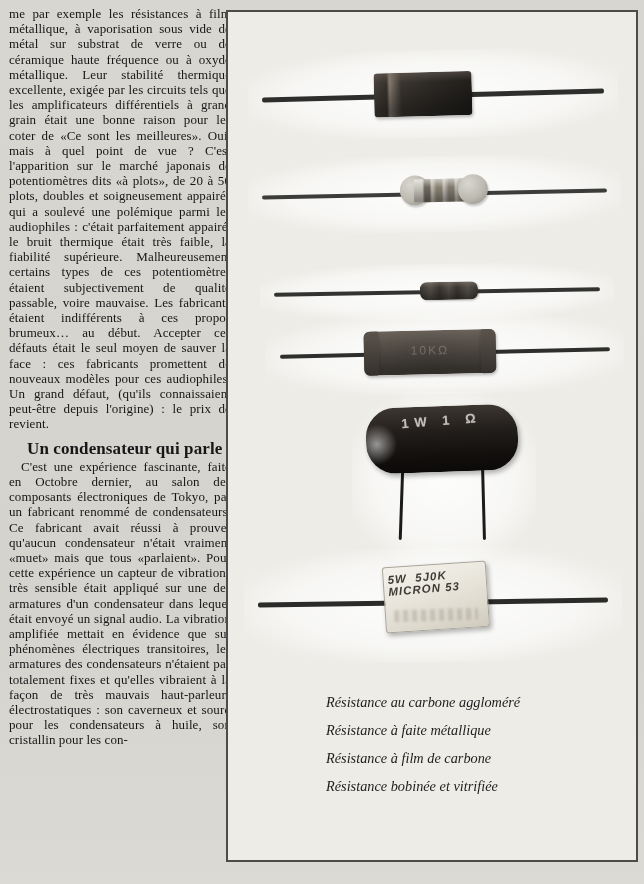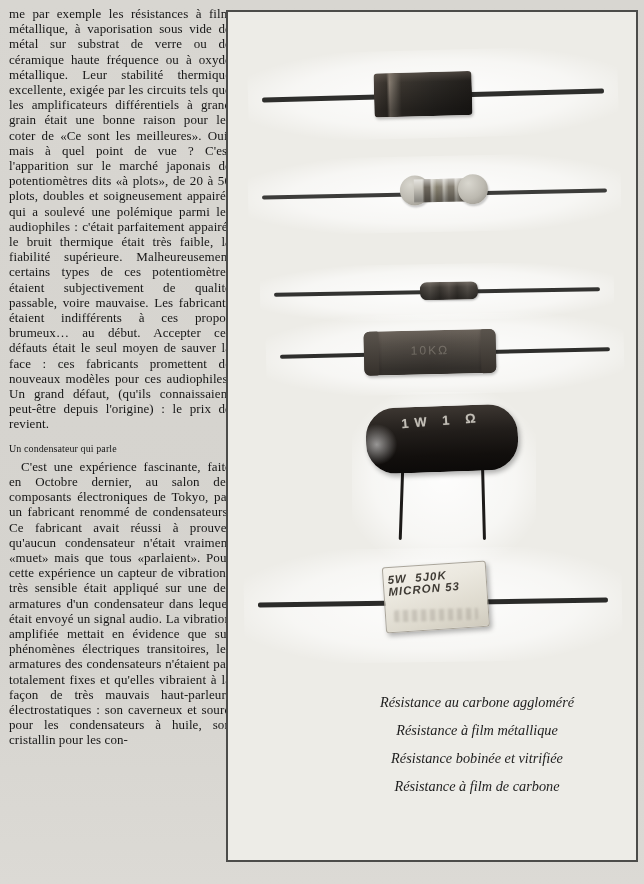--- a/index.html
+++ b/index.html
@@ -18,23 +18,23 @@
   .col{
     position:absolute;left:9px;top:6px;width:222px;
     color:#161616;
     font-size:13px;line-height:15.2px;
     text-align:justify;
     letter-spacing:.1px;
   }
   .col p{margin:0;}
   .col p.indent{text-indent:12px;}
   .col h3{
-    margin:9px 0 3px 0;
-    font-size:10px;line-height:15px;
-    font-weight:normal;text-align:left;
+    margin:9px 0 3px 18px;
+    font-size:17px;line-height:15px;
+    font-weight:bold;text-align:left;
   }
   
   .figure-box{
     position:absolute;left:226px;top:10px;width:408px;height:848px;
     border:2px solid #4c4c4a;
     background:#edece7;
   }
   .resistor{position:absolute;}
   .halo{position:absolute;inset:-14px;background:radial-gradient(ellipse at 50% 50%,rgba(255,255,255,.9) 0%,rgba(255,255,255,.55) 55%,rgba(255,255,255,0) 80%);}
   .lead{position:absolute;background:#2e2e2c;border-radius:2px;}
@@ -132,21 +132,21 @@
   .r6 .smudge{
     position:absolute;left:8px;right:10px;top:44px;height:12px;opacity:.35;filter:blur(1px);
     background:repeating-linear-gradient(90deg,#9a948a 0 5px,#d8d4c8 5px 9px);
     transform:rotate(2deg);border-radius:2px;
   }
   
   .captions{
     position:absolute;left:98px;top:682px;width:302px;
     font-size:14.3px;font-style:italic;color:#1d1d1d;line-height:16px;
   }
-  .captions p{margin:0 0 12px 0;text-align:center;}
+  .captions p{margin:0 0 12px 0;}
 </style>
 </head>
 <body>
 
 <div class="page">
 
   <div class="col">
     <p>me par exemple les résistances à film métallique, à vaporisation sous vide de métal sur substrat de verre ou de céramique haute fréquence ou à oxyde métallique. Leur stabilité thermique excellente, exigée par les circuits tels que les amplificateurs différentiels à grand grain était une bonne raison pour les coter de «Ce sont les meilleures». Oui, mais à quel point de vue ? C'est l'apparition sur le marché japonais de potentiomètres dits «à plots», de 20 à 50 plots, doubles et soigneusement appairés qui a soulevé une polémique parmi les audiophiles : c'était parfaitement appairé, le bruit thermique était très faible, la fiabilité supérieure. Malheureusement certains types de ces potentiomètres étaient subjectivement de qualité passable, voire mauvaise. Les fabricants étaient indifférents à ces propos brumeux… au début. Accepter ces défauts était le seul moyen de sauver la face : ces fabricants promettent de nouveaux modèles pour ces audiophiles. Un grand défaut, (qu'ils connaissaient peut-être depuis l'origine) : le prix de revient.</p>
     <h3>Un condensateur qui parle</h3>
     <p class="indent">C'est une expérience fascinante, faite en Octobre dernier, au salon des composants électroniques de Tokyo, par un fabricant renommé de condensateurs. Ce fabricant avait réussi à prouver qu'aucun condensateur n'était vraiment «muet» mais que tous «parlaient». Pour cette expérience un capteur de vibrations très sensible était appliqué sur une des armatures d'un condensateur dans lequel était envoyé un signal audio. La vibration amplifiée mettait en évidence que sur phénomènes électriques transitoires, les armatures des condensateurs n'étaient pas totalement fixes et qu'elles vibraient à la façon de très mauvais haut-parleurs électrostatiques : son caverneux et sourd pour les condensateurs à huile, son cristallin pour les con-</p>
@@ -200,19 +200,19 @@
       <div class="lead"></div>
       <div class="block">
         <div class="mline l1">5W  5J0K</div>
         <div class="mline l2">MICRON 53</div>
         <div class="smudge"></div>
       </div>
     </div>
 
     <div class="captions">
       <p>Résistance au carbone aggloméré</p>
-      <p>Résistance à film métallique</p>
+      <p>Résistance à faite métallique</p>
+      <p>Résistance à film de carbone</p>
       <p>Résistance bobinée et vitrifiée</p>
-      <p>Résistance à film de carbone</p>
     </div>
 
   </div>
 </div>
 
 </body></html>

